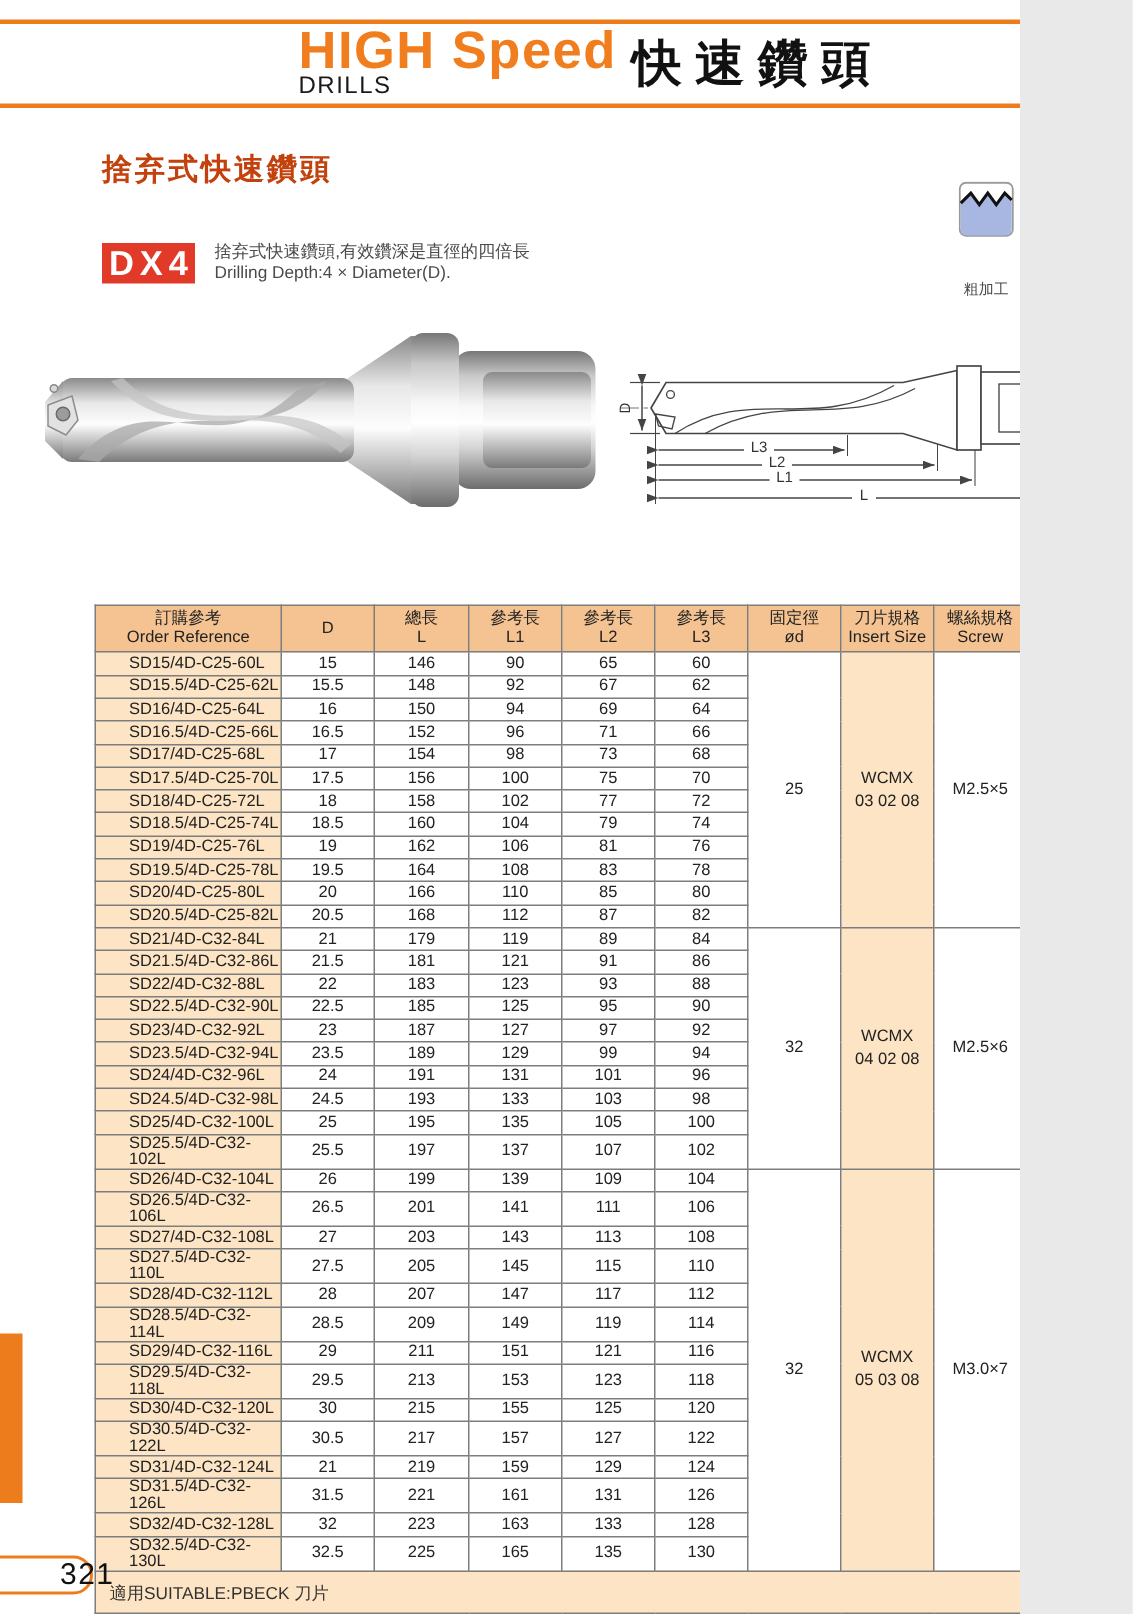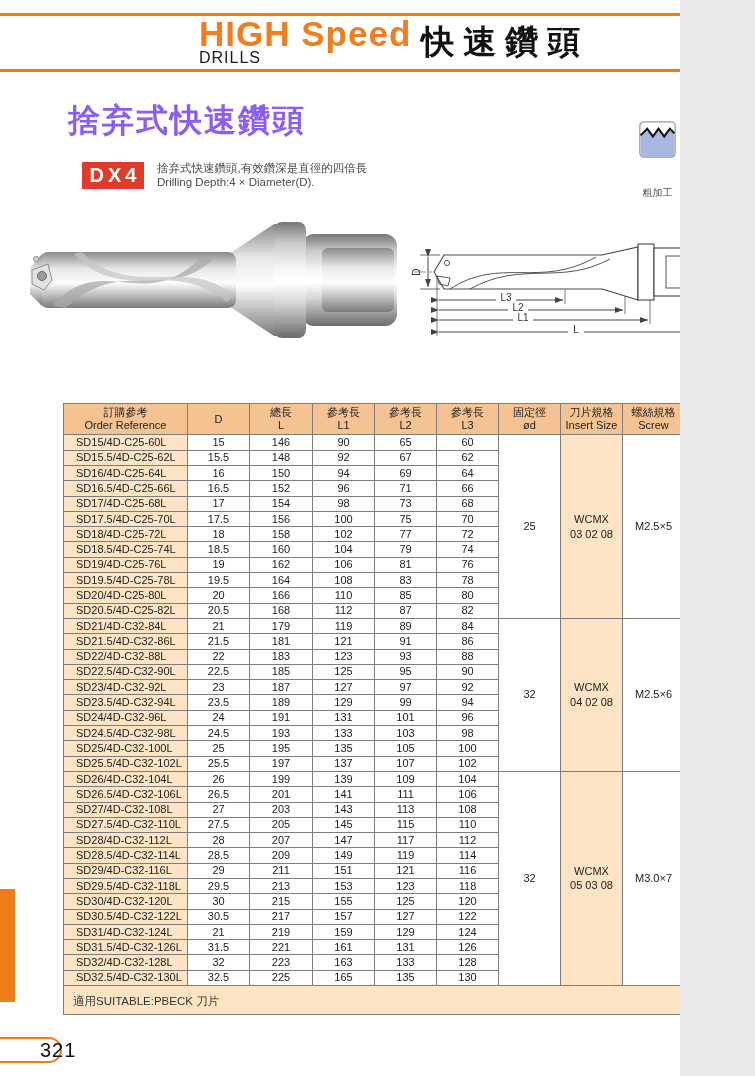--- a/index.html
+++ b/index.html
@@ -11,47 +11,47 @@
           border:3px solid #ED7D1C;border-radius:0 30px 30px 0;
           display:flex;align-items:center;box-sizing:border-box;padding-left:236px;background:#fff;}
   .banner-en{display:flex;flex-direction:column;justify-content:center;}
   .banner-title{font-size:35px;font-weight:bold;color:#F07E1E;letter-spacing:1px;line-height:0.85;white-space:nowrap;}
   .banner-sub{font-size:16px;font-weight:normal;color:#1a1a1a;letter-spacing:1px;line-height:1;margin-top:2px;}
   .banner-zh{font-size:33px;font-weight:bold;color:#111;letter-spacing:9px;margin-left:10px;white-space:nowrap;}
 
   
   .sec{position:absolute;left:68px;top:96px;}
   .sec-en{font-size:20px;font-weight:bold;color:#26318B;letter-spacing:0.5px;}
-  .sec-zh{font-size:32px;font-weight:bold;color:#8b5cf6;margin-top:3px;letter-spacing:2px;}
+  .sec-zh{font-size:20px;font-weight:bold;color:#c2410c;margin-top:3px;letter-spacing:2px;}
 
   
   .proc{position:absolute;left:639px;top:121px;display:flex;gap:7px;}
   .proc-item{display:flex;flex-direction:column;align-items:center;gap:25px;}
   .proc-item svg{width:37px;height:37px;display:block;}
   .proc-label{font-size:10px;color:#4a4a4a;margin-top:3px;white-space:nowrap;}
 
   
   .dx4row{position:absolute;left:68px;top:162px;display:flex;align-items:flex-start;}
-  .dx4{width:62px;height:27px;background:#E23A28;color:#fff;font-weight:bold;font-size:20px;
-       letter-spacing:4px;display:flex;align-items:center;justify-content:center;padding-left:4px;box-sizing:border-box;margin-left:14px;}
+  .dx4{width:62px;height:27px;background:#E23A28;color:#fff;font-weight:bold;font-size:23px;
+       letter-spacing:4px;display:flex;align-items:center;justify-content:center;padding-left:4px;box-sizing:border-box;}
   .dx4desc{margin-left:13px;font-size:11.5px;color:#4a4a4a;line-height:1.2;}
 
   
   .photo{position:absolute;left:22px;top:210px;width:390px;height:140px;}
   .drawing{position:absolute;left:410px;top:226px;width:342px;height:122px;}
 
   
   .unit{position:absolute;top:388px;left:63px;width:682px;text-align:right;font-size:12px;color:#222;}
   .tblwrap{position:absolute;left:63px;top:403px;width:682px;}
   table{border-collapse:collapse;table-layout:fixed;width:682px;}
   th{background:#F5C392;font-weight:normal;font-size:11px;color:#222;line-height:1.2;
      padding:2px 0;border:1px solid #7D7D7D;}
   td{border:1px solid #7D7D7D;font-size:11px;color:#222;text-align:center;
      padding:0;height:14.3px;line-height:1;background:#fff;}
-  td.name{text-align:left;padding-left:12px;background:#FCE4C4;}
+  td.name{text-align:left;padding-left:22px;background:#FCE4C4;}
   td.insert{background:#FCE4C4;line-height:1.35;}
   td.foot{background:#FCE4C4;text-align:left;padding:10px 0 6px 9px;font-size:11.5px;height:auto;color:#333;}
 
   
   .sidebar-orange{position:absolute;left:0;top:889px;width:15px;height:113px;background:#ED7D1C;}
   .pagepill{position:absolute;left:-18px;top:1037px;width:80px;height:26px;background:#fff;
             border:2.5px solid #ED7D1C;border-radius:0 15px 15px 0;box-sizing:border-box;
             display:flex;align-items:center;}
   .pagepill span{margin-left:56px;font-size:20px;color:#111;letter-spacing:1px;}
 </style>

